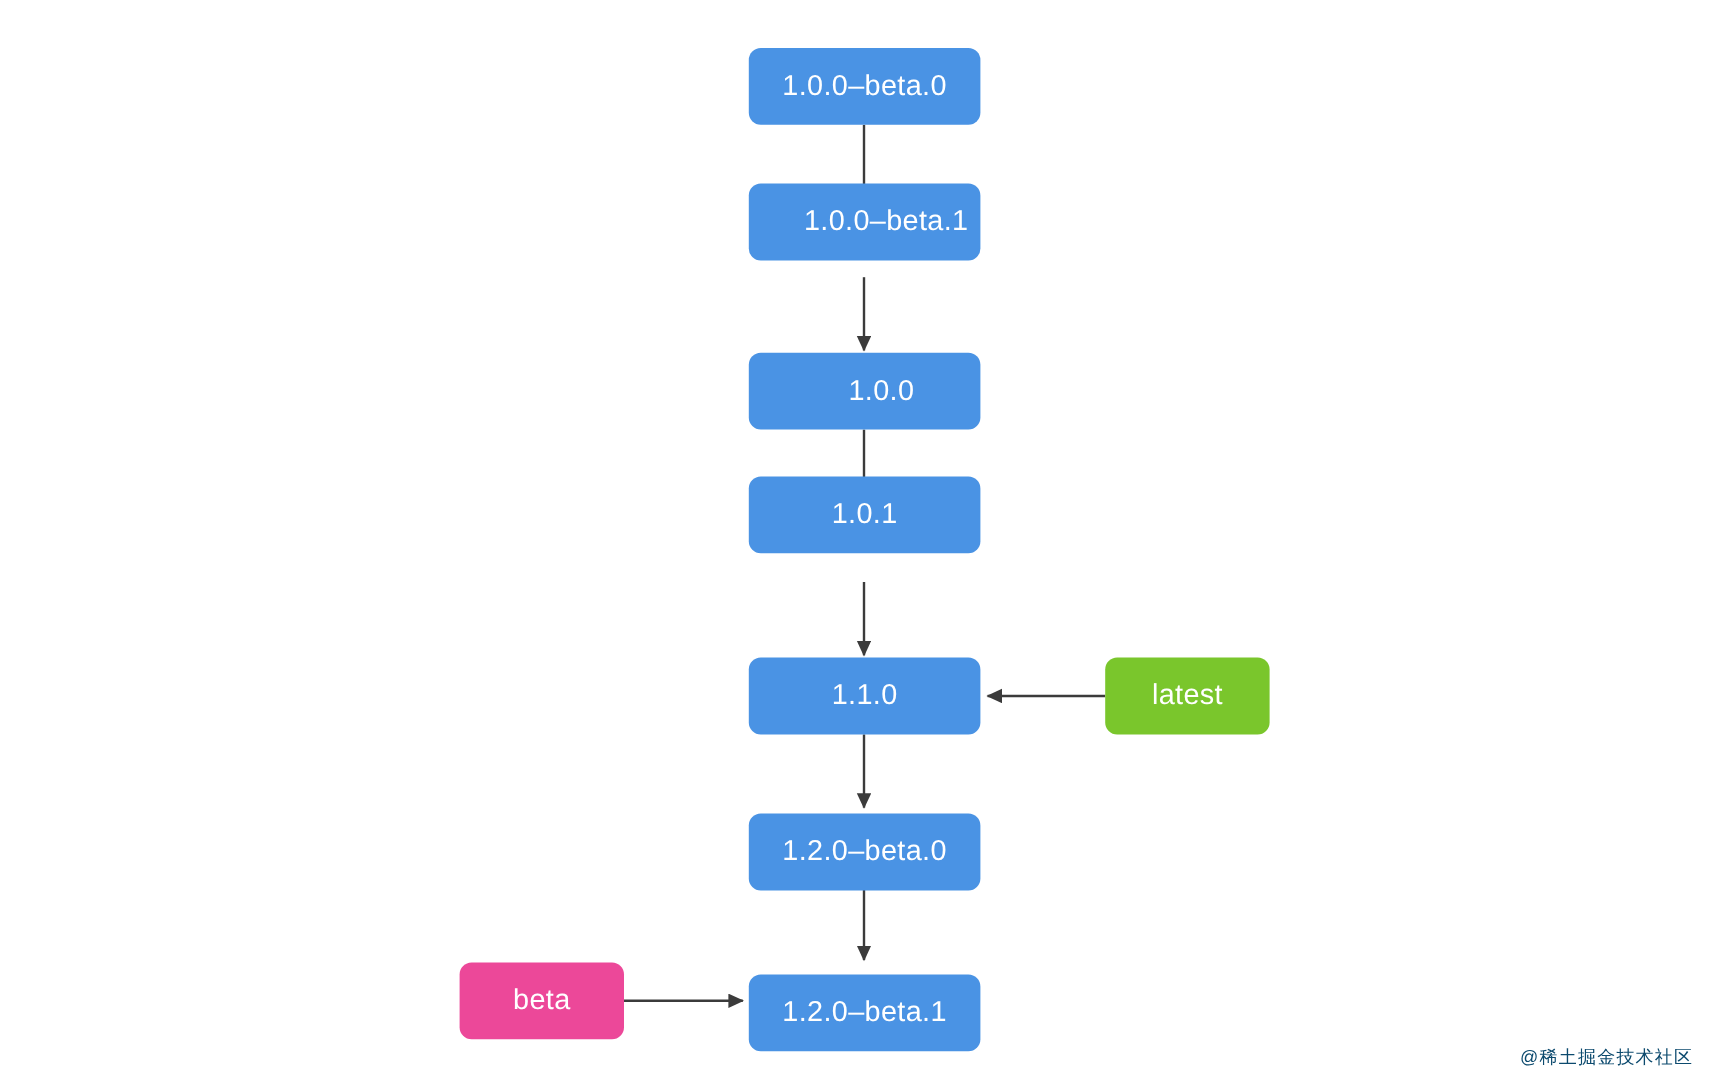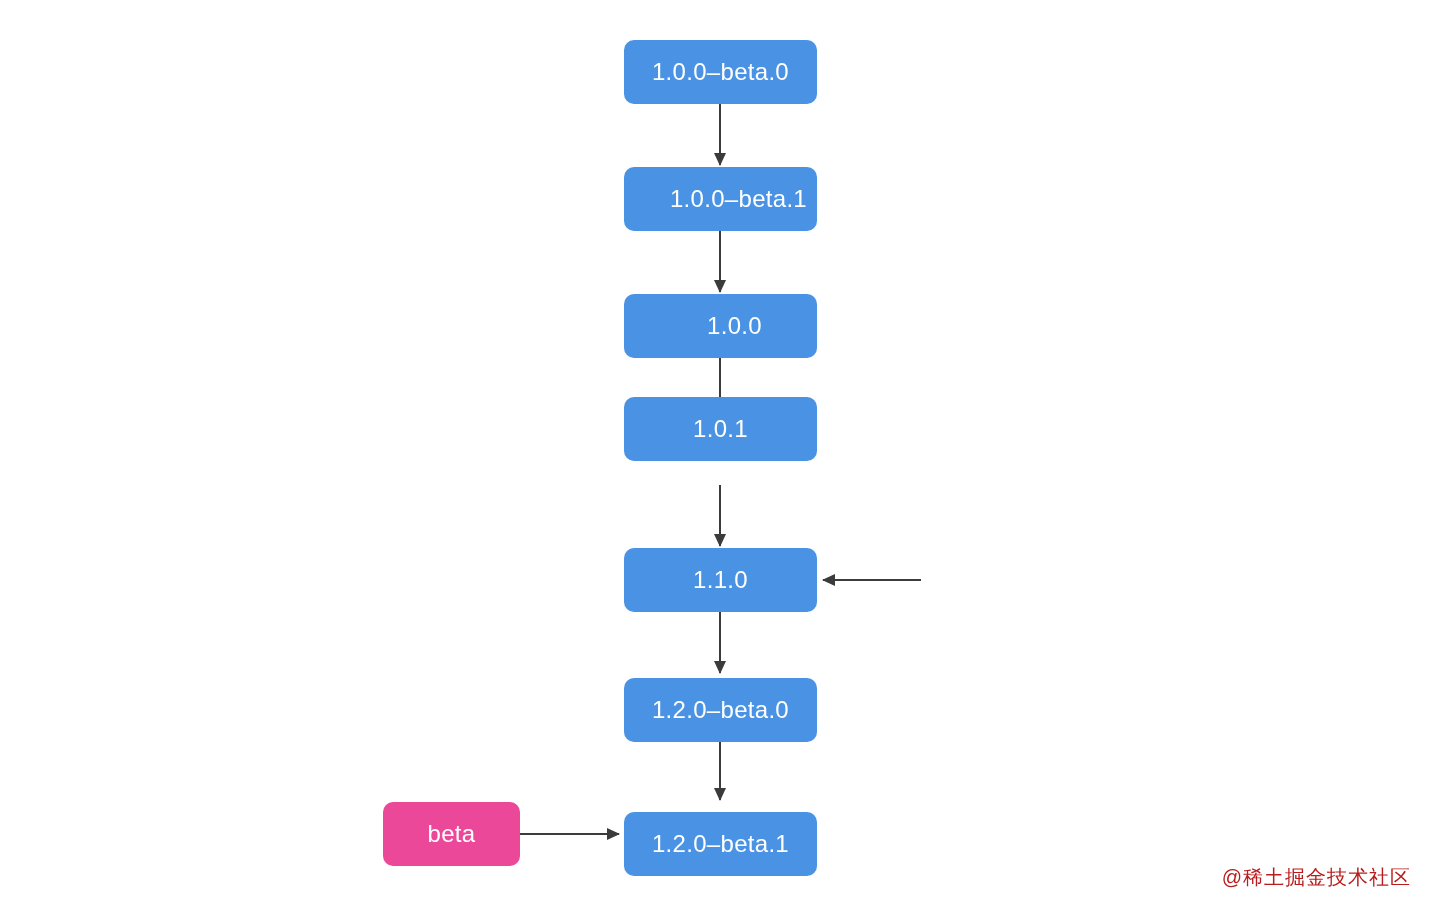--- a/index.html
+++ b/index.html
@@ -35,21 +35,21 @@
     letter-spacing: 0.3px;
     box-sizing: border-box;
     white-space: nowrap;
   }
   .version {
     left: 624px;
     width: 193px;
     background: #4A93E4;
   }
   .v1 { top: 40px; }
-  .v2 { top: 167px; padding-left: 36px; }
+  .v2 { top: 153px; padding-left: 36px; }
   .v3 { top: 294px; padding-left: 28px; }
   .v4 { top: 397px; }
   .v5 { top: 548px; }
   .v6 { top: 678px; }
   .v7 { top: 802px; margin-top: 10px; }
   .tag {
     width: 137px;
   }
   .tag-latest {
     left: 921px;
@@ -58,22 +58,22 @@
   }
   .tag-beta {
     left: 383px;
     top: 802px;
     background: #ec4899;
   }
   .watermark {
     position: absolute;
     right: 25px;
     bottom: 18px;
-    color: #b91c1c;
-    font-size: 20px;
+    color: #0c4a6e;
+    font-size: 15px;
     letter-spacing: 1px;
     font-family: "Liberation Sans", "DejaVu Sans", sans-serif;
   }
 </style>
 </head>
 <body>
 
 <div class="canvas">
 
   <svg class="arrows" viewBox="0 0 1440 909" xmlns="http://www.w3.org/2000/svg" aria-hidden="true">
@@ -96,17 +96,18 @@
   </svg>
 
   <div class="node version v1">1.0.0–beta.0</div>
   <div class="node version v2">1.0.0–beta.1</div>
   <div class="node version v3">1.0.0</div>
   <div class="node version v4">1.0.1</div>
   <div class="node version v5">1.1.0</div>
   <div class="node version v6">1.2.0–beta.0</div>
   <div class="node version v7">1.2.0–beta.1</div>
 
+  <div class="node tag tag-latest">latest</div>
   <div class="node tag tag-beta">beta</div>
 
   <div class="watermark">@稀土掘金技术社区</div>
 
 </div>
 
 </body></html>

